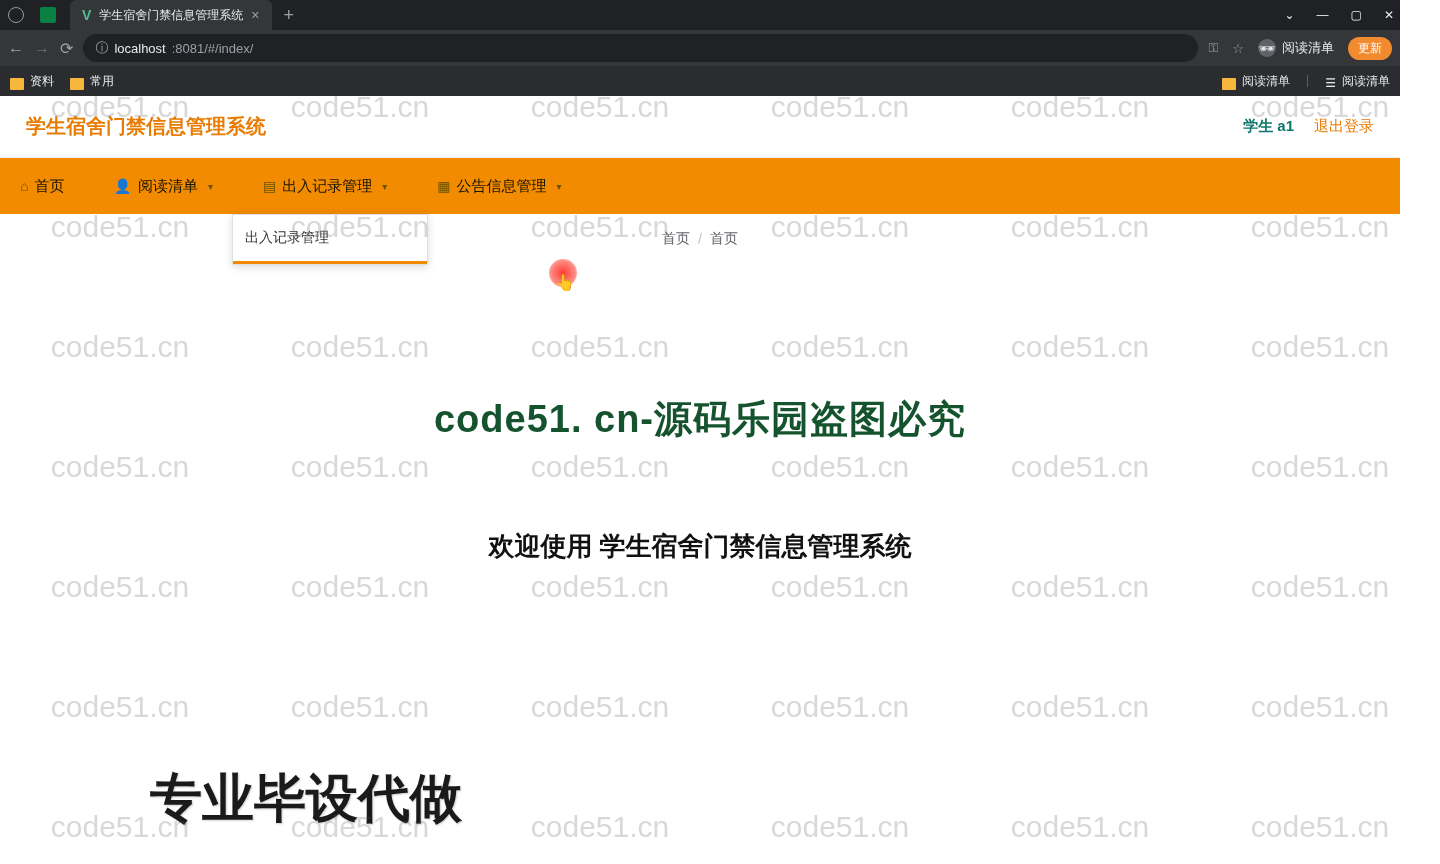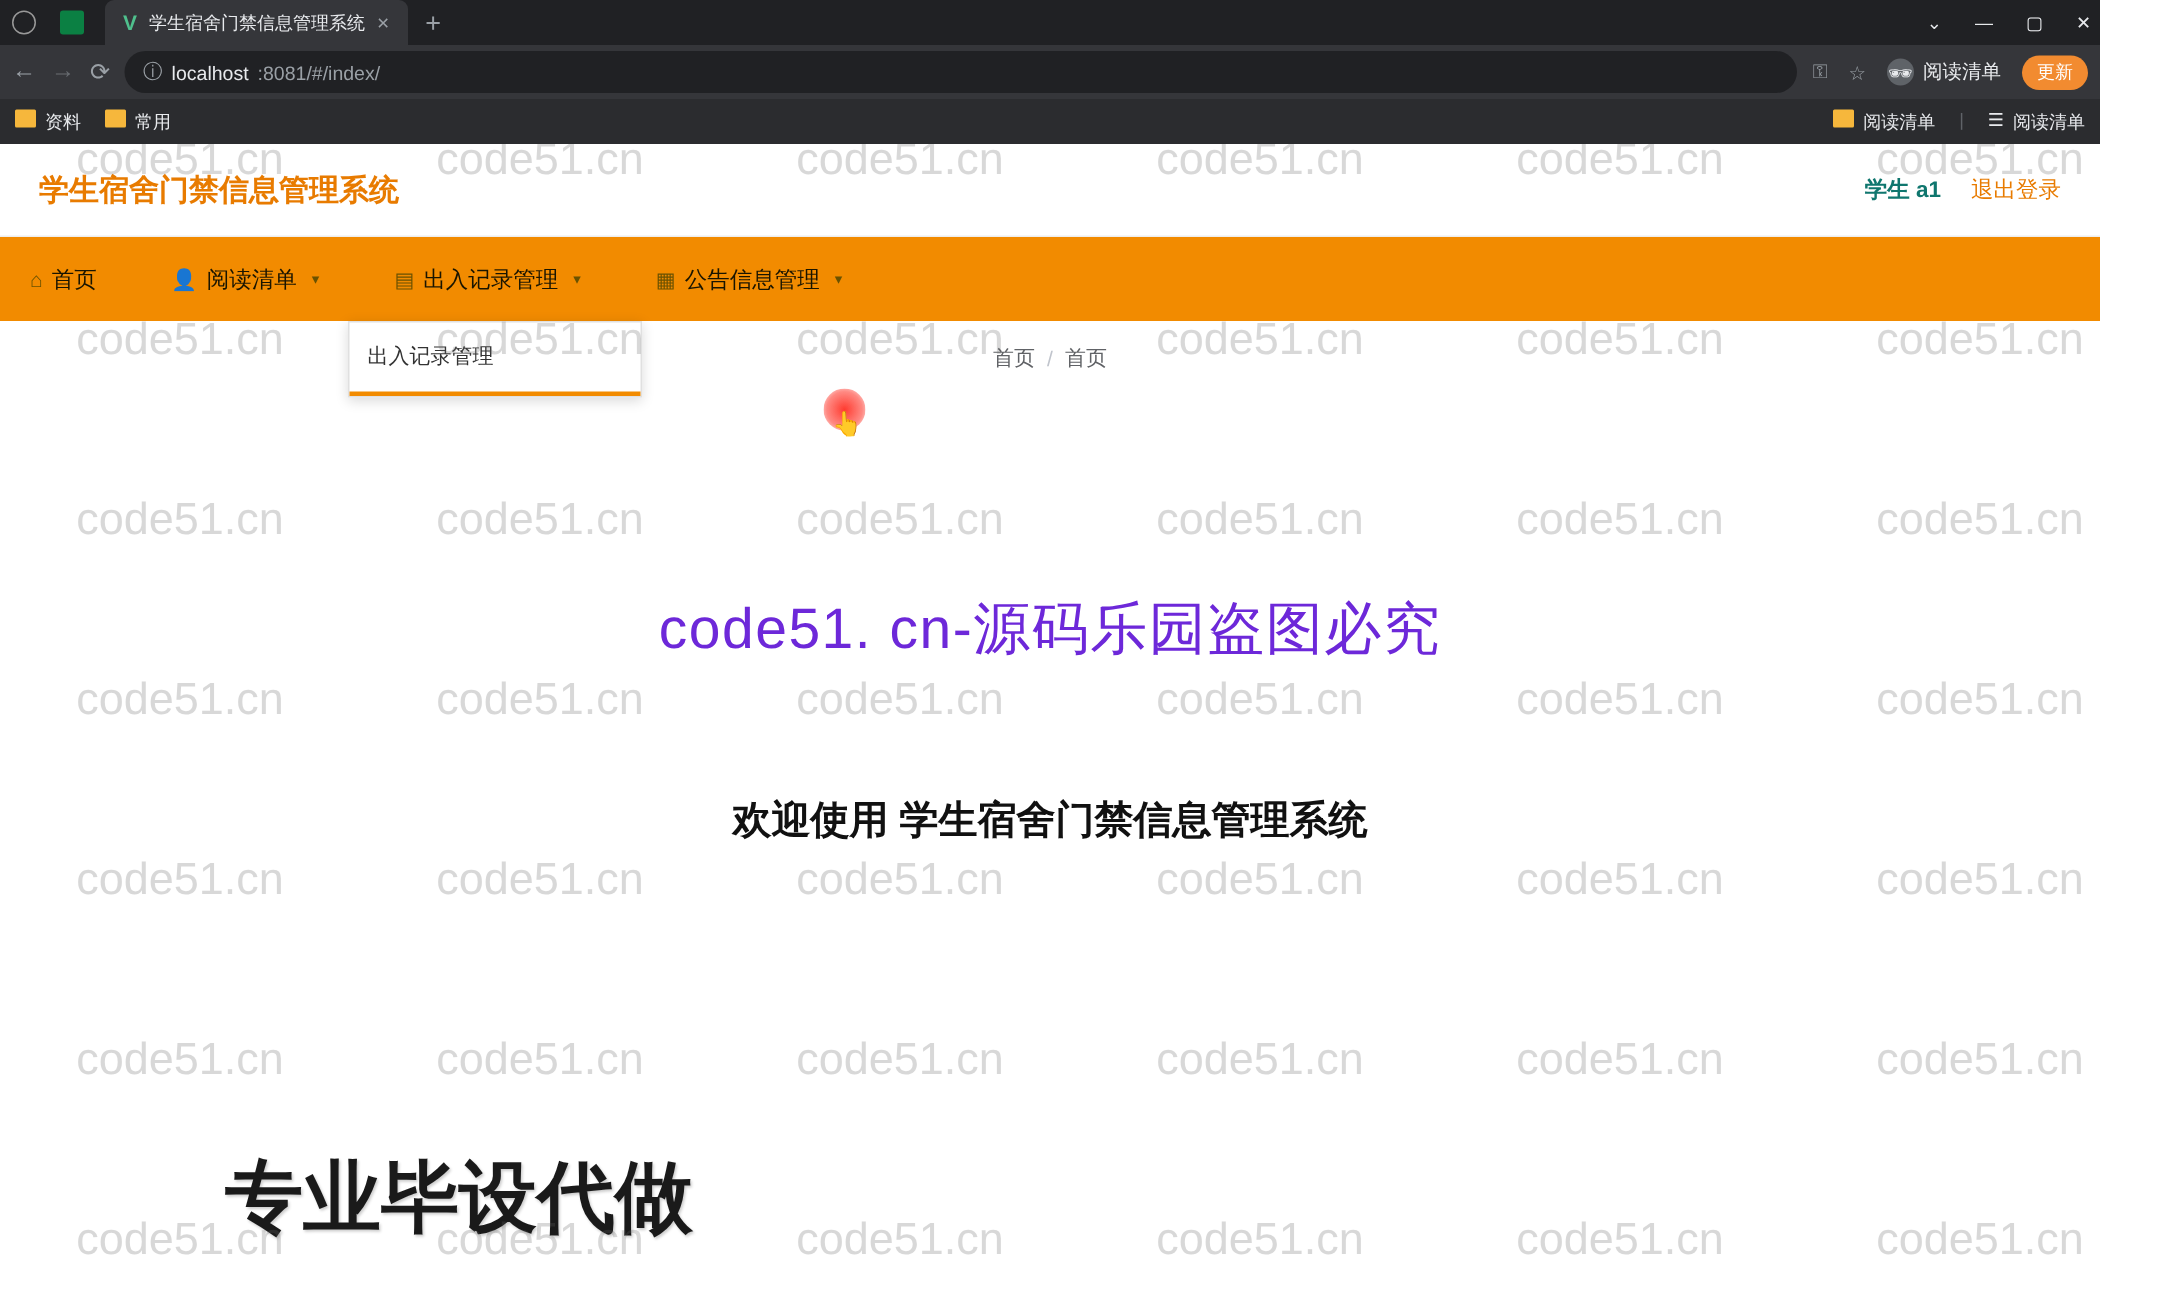--- a/index.html
+++ b/index.html
@@ -22,21 +22,21 @@
 .nav-btn { color:#9aa0a6; font-size:16px; cursor:pointer; }
 .url-field { flex:1; background:#202124; height:28px; border-radius:14px; display:flex; align-items:center; padding:0 12px; gap:6px; color:#9aa0a6; font-size:13px; }
 .url-field .host { color:#e8eaed; }
 .url-right { display:flex; align-items:center; gap:14px; color:#9aa0a6; font-size:13px; }
 .incognito { display:flex; align-items:center; gap:6px; color:#e8eaed; }
 .incognito-ic { width:18px; height:18px; border-radius:50%; background:#5f6368; display:flex; align-items:center; justify-content:center; }
 .update-btn { background:#f28b30; color:#fff; padding:3px 10px; border-radius:12px; font-size:12px; cursor:pointer; }
 
 .bookmarks { background:#2b2c2f; height:30px; display:flex; align-items:center; justify-content:space-between; padding:0 10px; font-size:12px; color:#e8eaed; }
 .bm-left, .bm-right { display:flex; gap:16px; }
-.bm-item { display:flex; align-items:flex-start; gap:6px; cursor:pointer; }
+.bm-item { display:flex; align-items:flex-end; gap:6px; cursor:pointer; }
 .bm-folder { width:14px; height:12px; background:#f6b73c; border-radius:1px; }
 .bm-sep { color:#5f6368; }
 
 
 .app-header { height:62px; background:#fff; display:flex; align-items:center; justify-content:space-between; padding:0 26px; border-bottom:1px solid #eee; }
 .app-title { color:#e87b00; font-size:20px; font-weight:bold; }
 .header-right { display:flex; gap:20px; }
 .user-info { color:#0f766e; font-size:15px;font-weight:bold; }
 .logout { color:#e87b00; font-size:15px; cursor:pointer; }
 
@@ -53,21 +53,21 @@
 
 .click-dot { position:absolute; left:316px; top:44px; width:28px; height:28px; border-radius:50%; background: radial-gradient(circle, #ff3b30 0%, rgba(255,59,48,0.6) 60%, rgba(255,59,48,0) 100%); pointer-events:none; z-index:10; }
 .cursor-hand { position:absolute; left:322px; top:58px; font-size:16px; z-index:11; pointer-events:none; }
 
 
 .crumb-wrap { height:50px; display:flex; align-items:center; justify-content:center; gap:8px; color:#606266; font-size:14px; background:#fff; }
 .crumb-sep { color:#c0c4cc; }
 
 
 .content { background:#fff; text-align:center; padding-top:130px; }
-.red-banner { color:#6d28d9; font-size:38px; font-weight:400; letter-spacing:1px; }
+.red-banner { color:#14532d; font-size:38px; font-weight:700; letter-spacing:1px; }
 .welcome { font-size:26px; font-weight:bold; margin-top:84px; color:#111; }
 .big-text { font-size:52px; font-weight:bold; color:#1a1a1a; margin-top:200px; text-align:left; padding-left:150px; text-shadow:1px 1px 2px rgba(0,0,0,0.2); }
 
 
 .watermark { position:fixed; top:96px; left:0; right:0; bottom:0; pointer-events:none; z-index:5; overflow:hidden; }
 .wm-row { display:flex; justify-content:space-around; color:rgba(100,100,100,0.25); font-size:30px; font-weight:400; white-space:nowrap; }
 .wm-row span { flex:0 0 auto; }
 </style>
 </head>
 <body>

